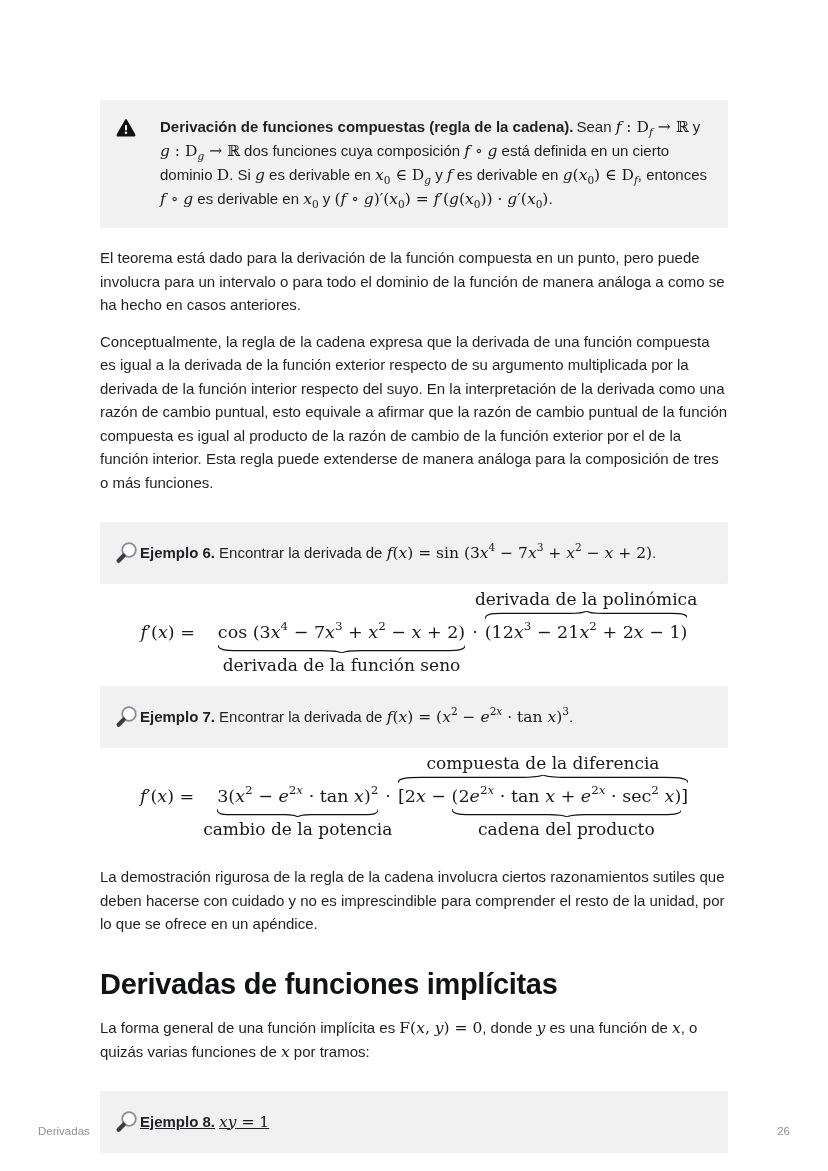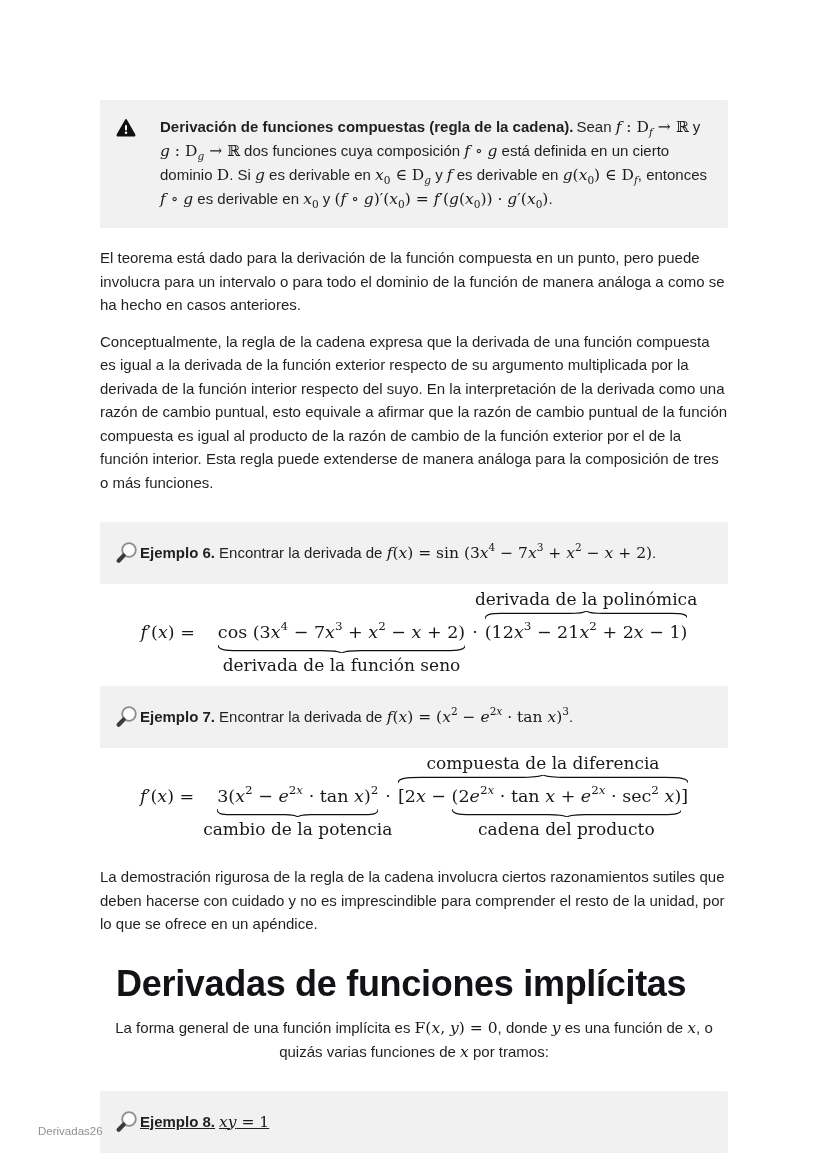--- a/index.html
+++ b/index.html
@@ -55,28 +55,28 @@
   .flabel {
     position:absolute; left:50%; transform:translateX(-50%);
     white-space:nowrap; font-size:17px; color:var(--formula,#17181a);
     font-family:"DejaVu Serif", serif;
   }
   .flabel.below { top:calc(100% + 13px); }
   .flabel.above { bottom:calc(100% + 13px); }
 
   
   h1.section {
-    margin:30px 0 14px 16px; font-size:36px; line-height:36px; font-weight:700;
+    margin:30px 0 14px 0; font-size:29px; line-height:36px; font-weight:700;
     color:var(--heading,#121316); letter-spacing:-0.3px;
   }
 
   
   .footer {
     position:absolute; left:0; right:0; bottom:34px;
-    display:flex; justify-content:flex-start; padding:0 38px;
+    display:flex; justify-content:space-between; padding:0 38px;
     font-size:11.5px; color:var(--muted,#8f9196);
   }
 </style>
 </head>
 <body>
 
 <div class="page">
   <div class="content">
 
     <div class="callout">
@@ -138,21 +138,21 @@
             <svg viewBox="0 0 200 10" preserveAspectRatio="none">
               <path d="M0,10 C0,4 6,3 16,3 L84,3 C94,3 98,2 100,0 C102,2 106,3 116,3 L184,3 C194,3 200,4 200,10" fill="none" stroke="#111" stroke-width="1.15" vector-effect="non-scaling-stroke"></path>
             </svg>
           </span><span class="flabel above">compuesta de la diferencia</span></span>
     </div>
 
     <p class="body" style="margin-top:23px;">La demostración rigurosa de la regla de la cadena involucra ciertos razonamientos sutiles que deben hacerse con cuidado y no es imprescindible para comprender el resto de la unidad, por lo que se ofrece en un apéndice.</p>
 
     <h1 class="section">Derivadas de funciones implícitas</h1>
 
-    <p class="body" style="margin-top:0;text-align:center;">La forma general de una función implícita es <span class="m">F(<var>x</var>, <var>y</var>) = 0</span>, donde <span class="m"><var>y</var></span> es una función de <span class="m"><var>x</var></span>, o quizás varias funciones de <span class="m"><var>x</var></span> por tramos:</p>
+    <p class="body" style="margin-top:0;">La forma general de una función implícita es <span class="m">F(<var>x</var>, <var>y</var>) = 0</span>, donde <span class="m"><var>y</var></span> es una función de <span class="m"><var>x</var></span>, o quizás varias funciones de <span class="m"><var>x</var></span> por tramos:</p>
 
     <div class="example" style="margin-top:26px;text-decoration:underline;">
       <span class="mag">
         <svg viewBox="0 0 26 26">
             <circle cx="15" cy="10" r="6.8" fill="#fdfdfd" stroke="#8a8d91" stroke-width="1.8"></circle>
             <line x1="9.6" y1="15.6" x2="4.6" y2="20.8" stroke="#3a3c40" stroke-width="4.2" stroke-linecap="round"></line>
           </svg>
       </span>
       <p><b>Ejemplo 8.</b><span><span class="m"><var>xy</var> = 1</span></span></p>
     </div>

